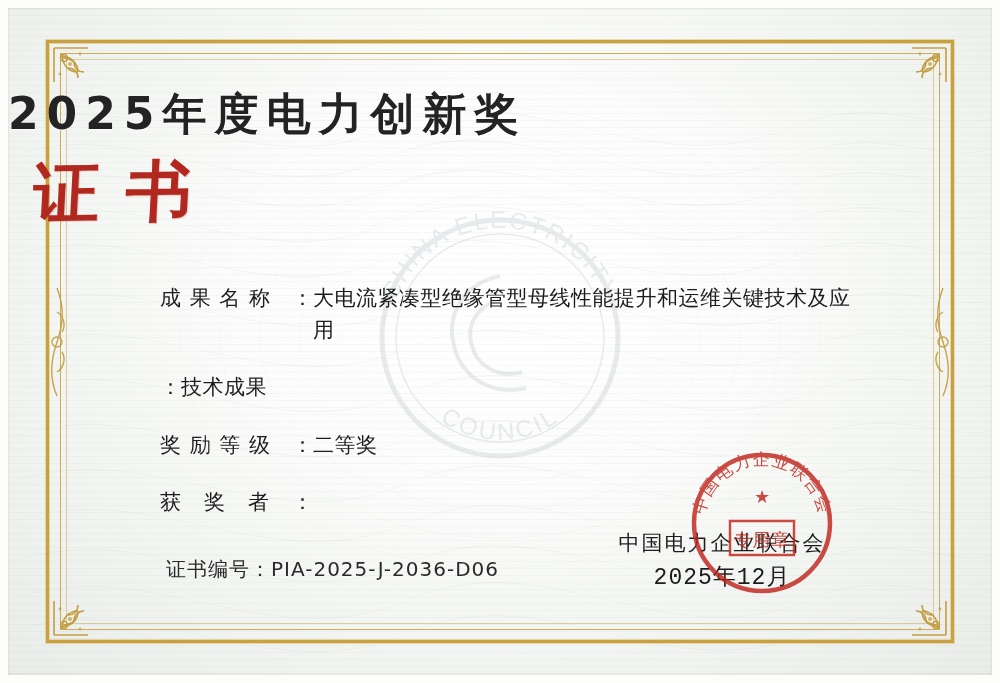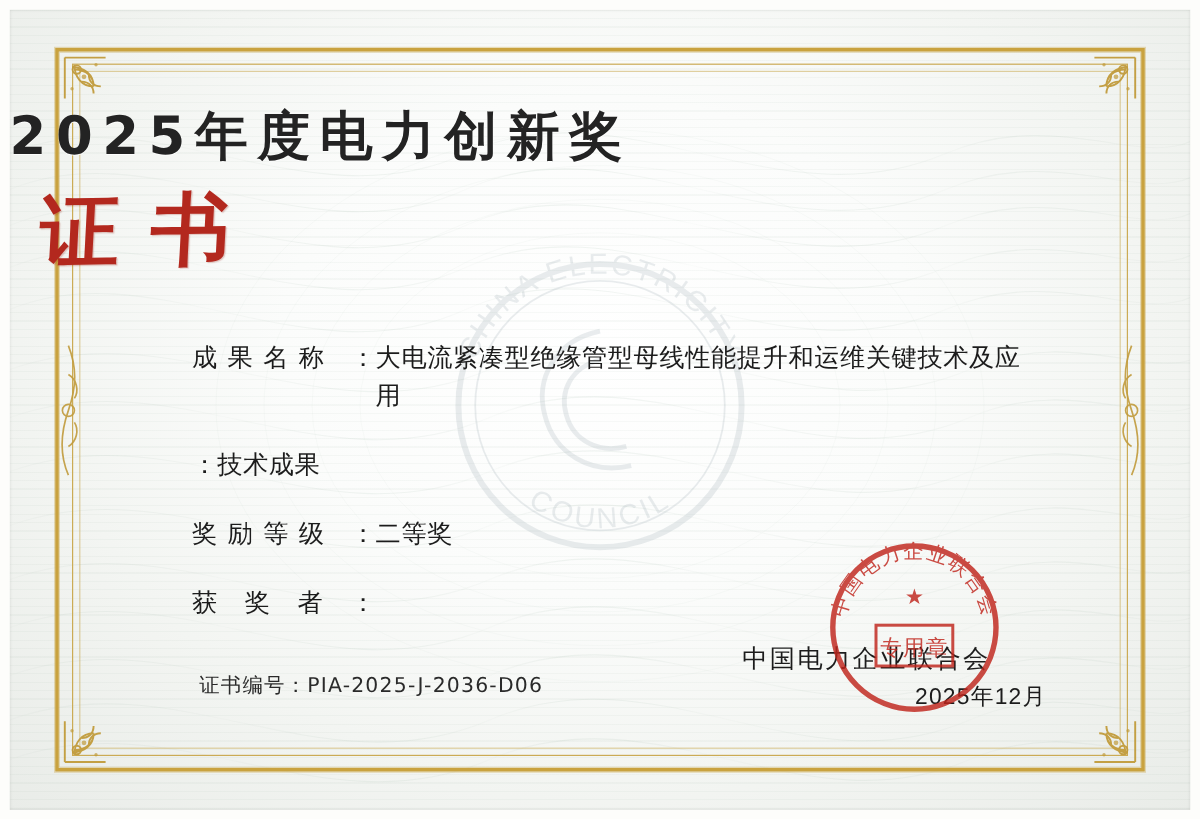--- a/index.html
+++ b/index.html
@@ -187,46 +187,45 @@
     letter-spacing: 0.5px;
   }
   #field-name-row .field-value { max-width: 560px; }
 
   
   #cert-number {
     position: absolute;
     left: 158px;
     bottom: 92px;
     font-family: "DejaVu Sans", "Liberation Sans", sans-serif;
-    font-size: 17px;
+    font-size: 20px;
     color: #2a2a2a;
     letter-spacing: 1px;
   }
 
   #issuer-block {
     position: absolute;
     right: 120px;
     bottom: 78px;
     text-align: center;
     width: 300px;
   }
   #issuer-name {
     font-family: "DejaVu Sans", "Liberation Sans", sans-serif;
     font-size: 21px;
     color: #1c1c1c;
     letter-spacing: 2px;
     line-height: 1.6;
   }
   #issue-date {
-    font-family: Liberation Sans, sans-serif;
-    font-size: 19px;
+    font-family: Liberation Mono, monospace;
+    font-size: 23px;
     color: #1c1c1c;
     letter-spacing: 1px;
     line-height: 1.6;
-    text-align: right;
   }
 
   
   #official-stamp {
     position: absolute;
     right: 150px;
     bottom: 72px;
     width: 160px;
     height: 160px;
     opacity: 0.82;

